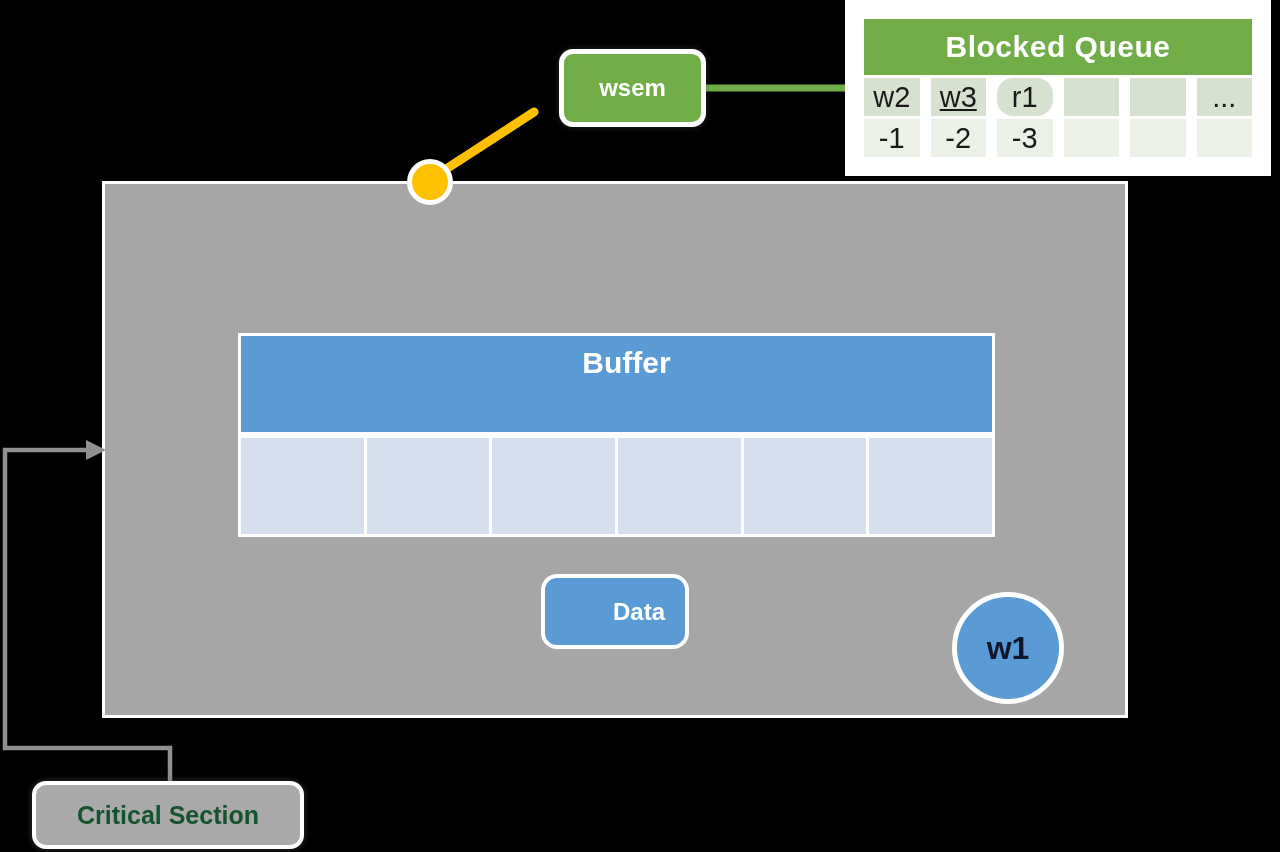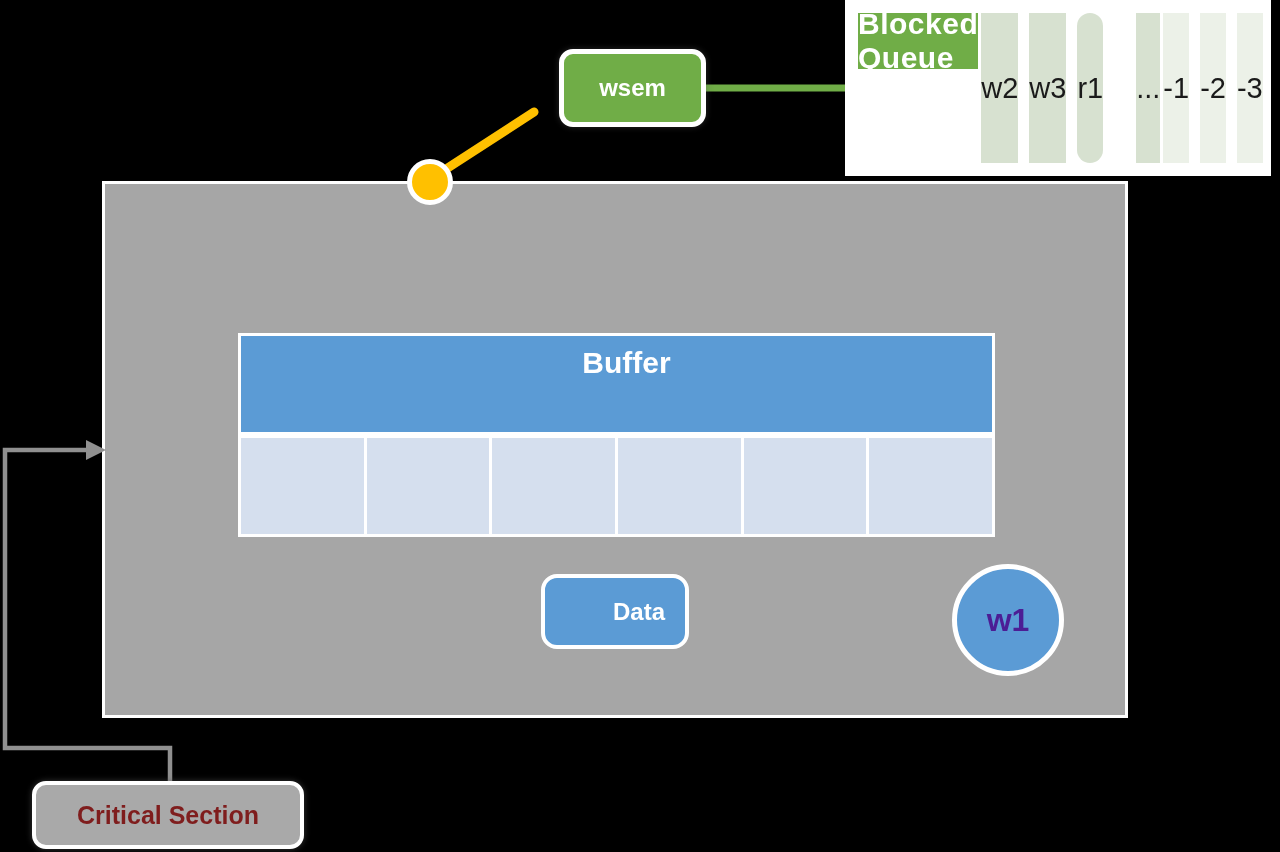--- a/index.html
+++ b/index.html
@@ -6,22 +6,22 @@
   body{
     width:1280px;height:852px;position:relative;overflow:hidden;
     background:#000;
     font-family:"Liberation Sans","DejaVu Sans",sans-serif;
   }
   .abs{position:absolute;}
 
   
   .bq-table{
     left:845px;top:0;width:426px;height:176px;
-    background:#fff;padding:13px;box-sizing:border-box;
-    display:flex;flex-direction:row;gap:3px;z-index:6;
+    background:#fff;padding:19px;box-sizing:border-box;
+    display:flex;flex-direction:column;gap:3px;z-index:6;
   }
   .bq-header{
     height:56px;display:flex;align-items:center;justify-content:center;
     color:#fff;font-size:30px;font-weight:bold;letter-spacing:.5px;
   }
   .bq-row{flex:1;display:grid;grid-template-columns:repeat(6,1fr);gap:11px;}
   .bq-cell{
     display:flex;align-items:center;justify-content:center;
     color:#1a1a1a;font-size:29px;
   }
@@ -61,46 +61,46 @@
   
   .data-box{
     left:541px;top:574px;width:148px;height:75px;box-sizing:border-box;
     border:4px solid #fff;border-radius:16px;
     display:flex;align-items:center;justify-content:center;
     color:#fff;font-size:24px;font-weight:600;z-index:4;
   }
 
   
   .w1-circle{
-    left:952px;top:564px;width:112px;height:112px;box-sizing:border-box;
+    left:952px;top:592px;width:112px;height:112px;box-sizing:border-box;
     border:5px solid #fff;border-radius:50%;
     display:flex;align-items:center;justify-content:center;
-    color:#4c1d95;font-size:32px;font-weight:600;z-index:4;
+    color:#0f172a;font-size:32px;font-weight:600;z-index:4;
   }
 
   
   .cs-box{
     left:32px;top:781px;width:272px;height:68px;box-sizing:border-box;
     border:4px solid #fff;border-radius:14px;
     display:flex;align-items:center;justify-content:center;
-    color:#7f1d1d;font-size:25px;font-weight:600;z-index:6;
+    color:#14532d;font-size:25px;font-weight:600;z-index:6;
     box-shadow:0 0 6px rgba(90,90,90,.6);
   }
 
   
   .overlay{left:0;top:0;width:1280px;height:852px;z-index:5;pointer-events:none;}
 </style>
 </head>
 <body>
 
 <div class="abs bq-table">
   <div class="bq-header" style="background-color: rgb(112, 173, 71);">Blocked Queue</div>
   <div class="bq-row">
     <div class="bq-cell" style="background-color: rgb(215, 225, 208);">w2</div>
-    <div class="bq-cell" style="background-color: rgb(215, 225, 208);">w3</div>
+    <div class="bq-cell" style="background-color: rgb(215, 225, 208); text-decoration: underline;">w3</div>
     <div class="bq-cell" style="background-color: rgb(215, 225, 208); border-radius: 16px;">r1</div>
     <div class="bq-cell" style="background-color: rgb(215, 225, 208);"></div>
     <div class="bq-cell" style="background-color: rgb(215, 225, 208);"></div>
     <div class="bq-cell" style="background-color: rgb(215, 225, 208);">...</div>
   </div>
   <div class="bq-row">
     <div class="bq-cell" style="background-color: rgb(236, 241, 232);">-1</div>
     <div class="bq-cell" style="background-color: rgb(236, 241, 232);">-2</div>
     <div class="bq-cell" style="background-color: rgb(236, 241, 232);">-3</div>
     <div class="bq-cell" style="background-color: rgb(236, 241, 232);"></div>

